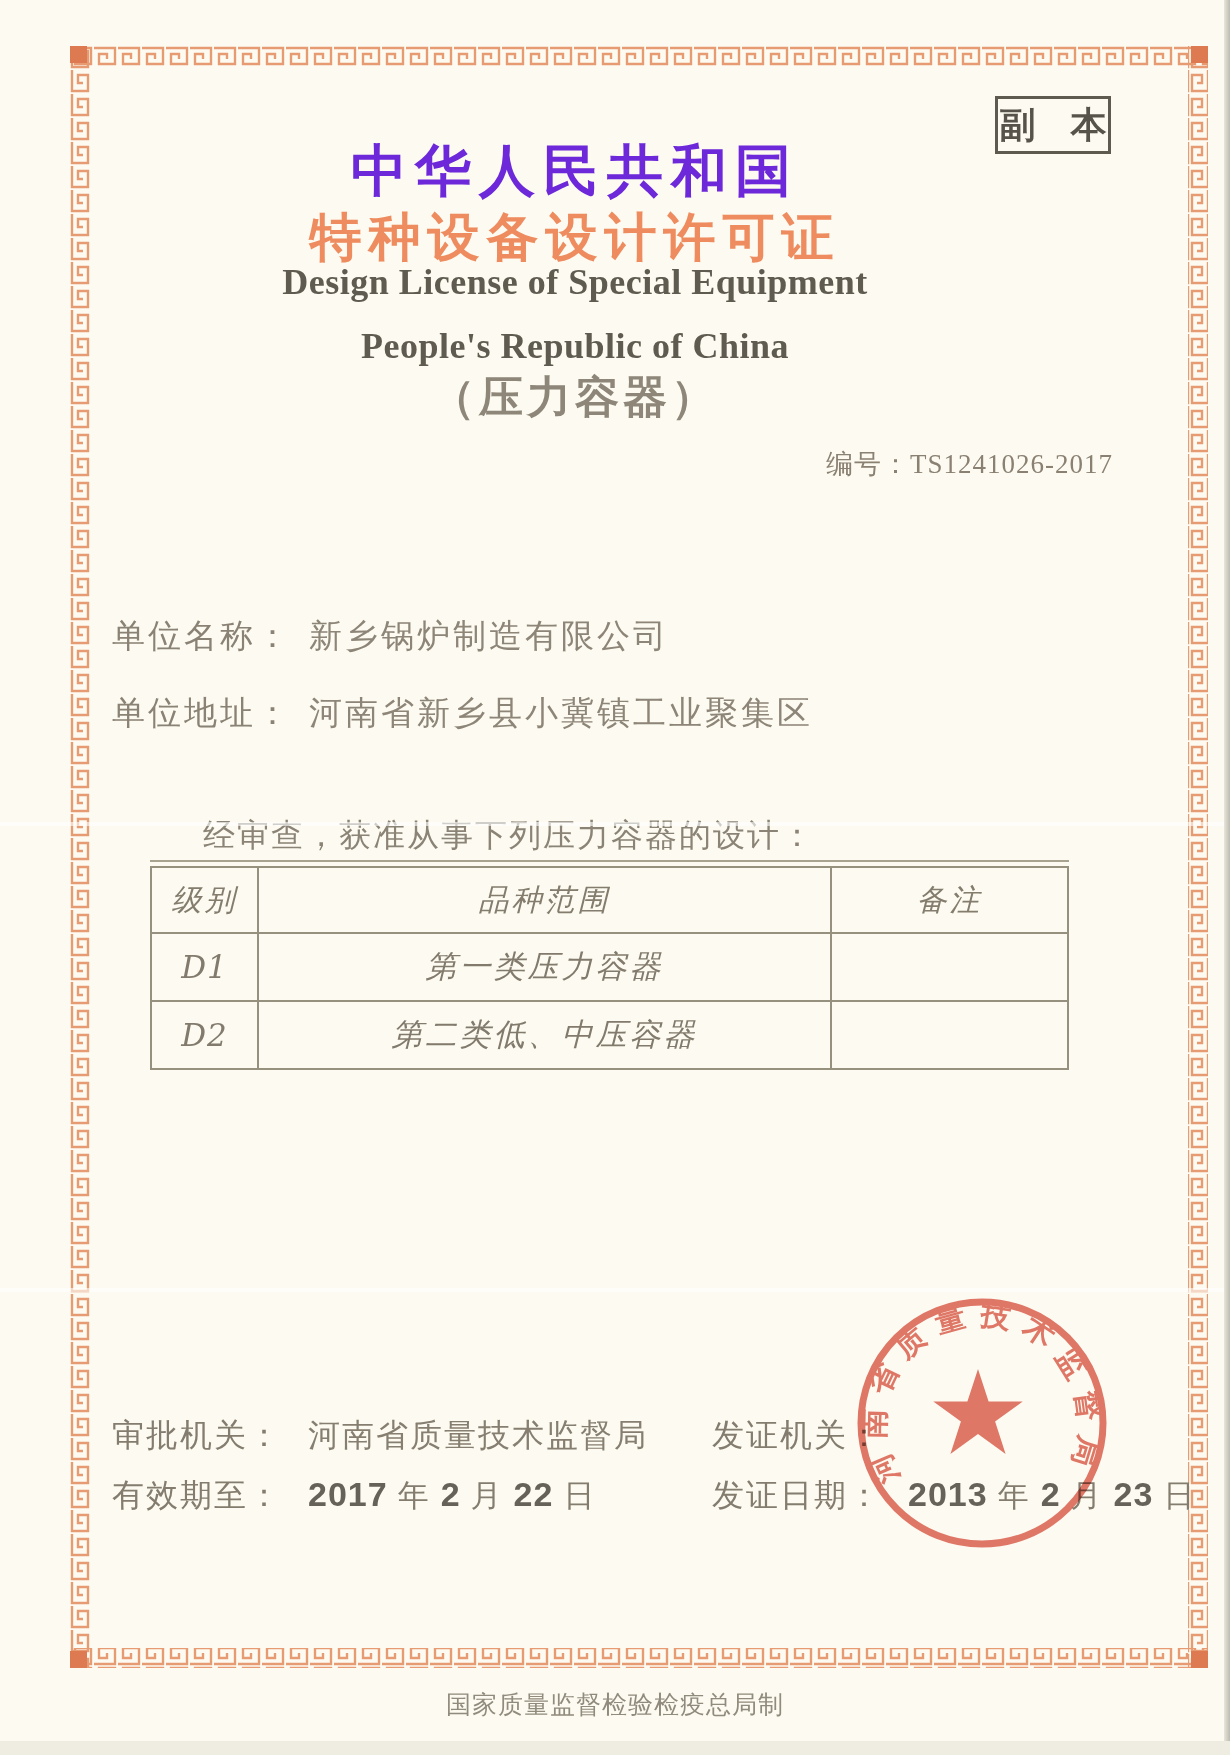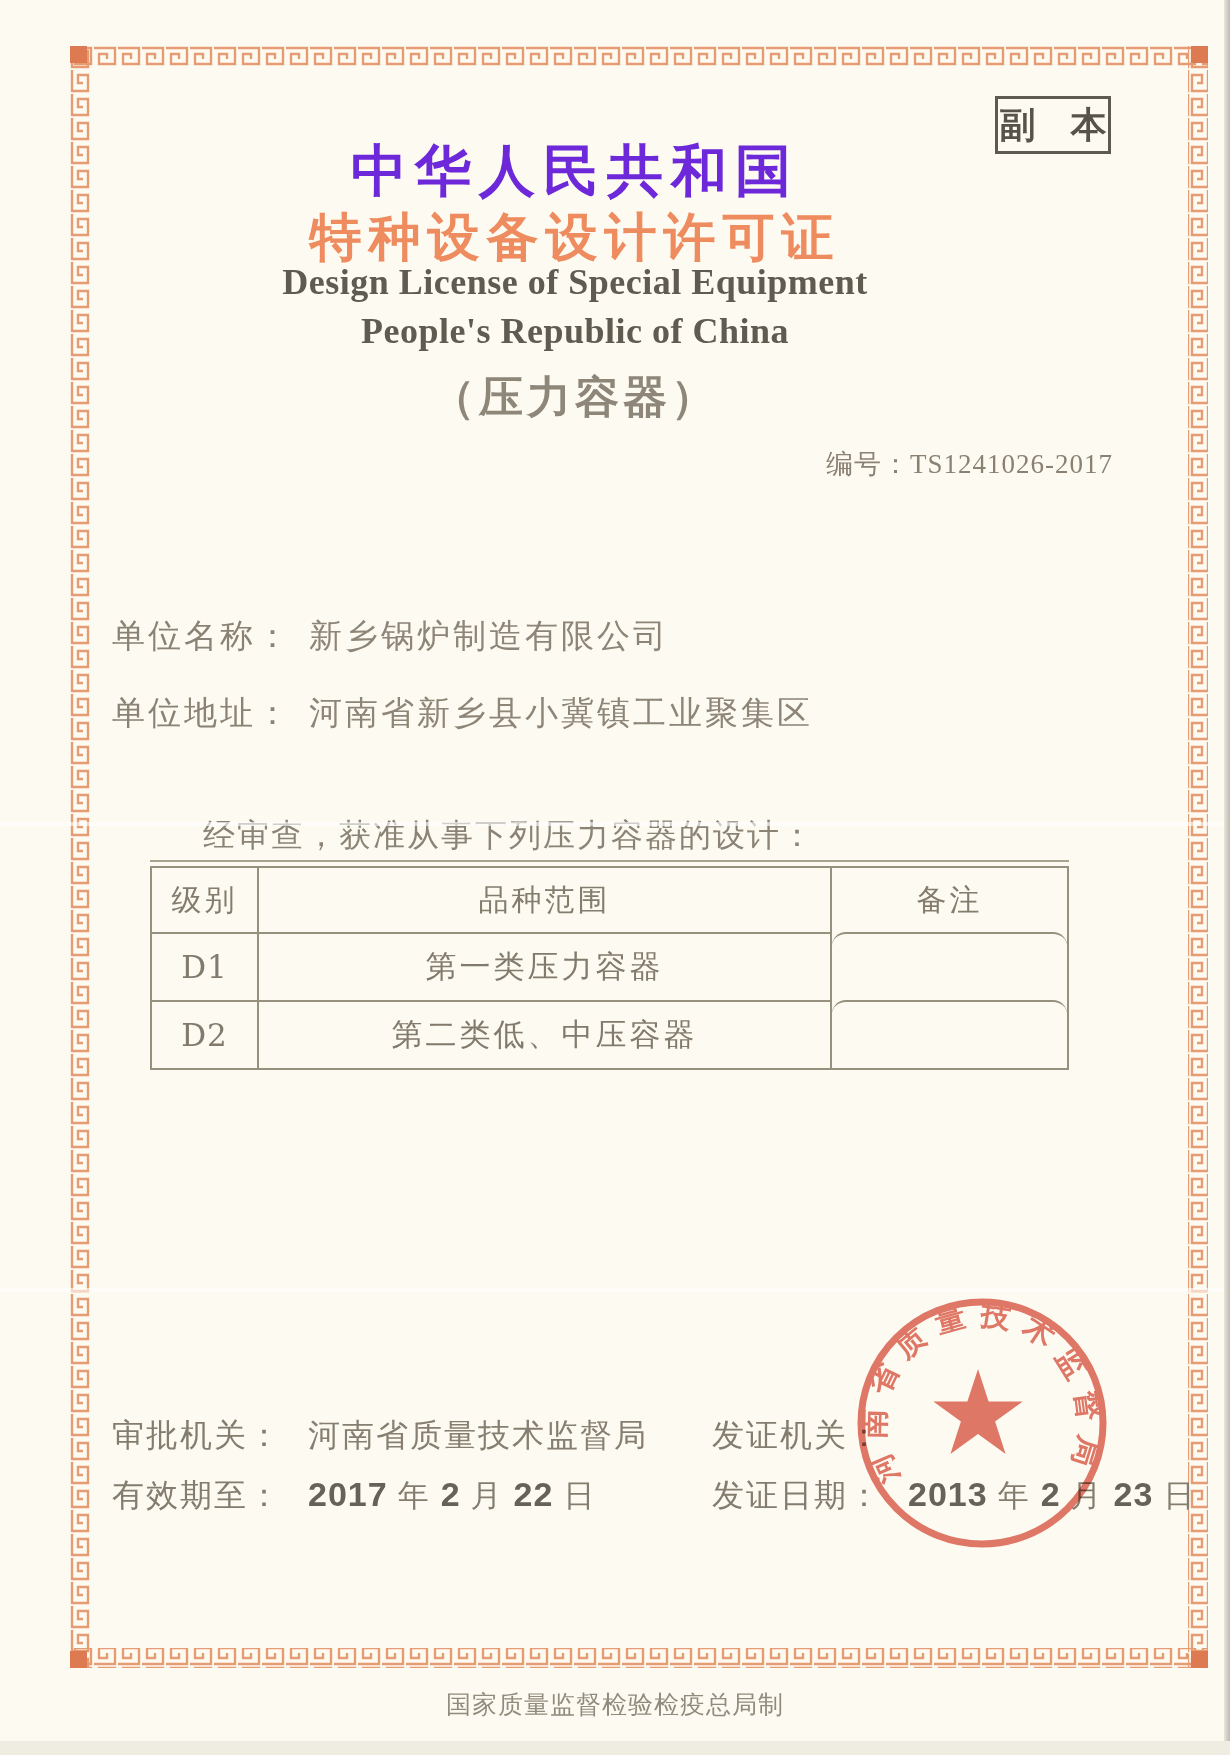--- a/index.html
+++ b/index.html
@@ -21,41 +21,41 @@
     border:3px solid #5e5a50; box-sizing:border-box;
     display:flex; align-items:center; justify-content:center;
     font-size:36px; font-weight:bold; color:#57534a; word-spacing:26px;
   }
 
   .center-line { position:absolute; left:70px; width:1010px; text-align:center; }
   .title-cn1 { top:134px; font-size:56px; font-weight:bold; letter-spacing:8px; color:#6d28d9; }
   .title-cn2 { top:203px; font-size:52px; font-weight:bold; letter-spacing:7px; color:#ee8c5f; }
   .title-en  { font-size:36px; font-weight:bold; color:#5f5b51; letter-spacing:.5px; }
   .title-en1 { top:261px; }
-  .title-en2 { top:310px; }
+  .title-en2 { top:325px; }
   .subtitle  { top:368px; font-size:44px; font-weight:bold; letter-spacing:4px; color:#8d8679; }
 
   .license-no { position:absolute; left:826px; top:446px; font-size:27px; color:#8a8173; letter-spacing:1px; }
 
   .info-row { position:absolute; left:112px; font-size:33px; color:#8a8274; display:flex; gap:17px; letter-spacing:3px; }
   .info-name { top:614px; }
   .info-addr { top:691px; }
   .info-row .val { color:#8d8577; }
 
   .intro { position:absolute; left:203px; top:814px; font-size:32px; color:#8b8476; letter-spacing:2px; }
 
   .lic-table { position:absolute; left:150px; top:866px; width:915px; border:2px solid #96907f; background:transparent; }
   .lic-table::before { content:''; position:absolute; left:-2px; right:-2px; top:-8px; height:2px; background:#a8a291; }
   .t-row { display:grid; grid-template-columns:107px 1fr 235px; }
   .t-cell {
     height:64px; display:flex; align-items:center; justify-content:center;
-    border-right:2px solid #96907f; font-size:30px; color:#847d6e; letter-spacing:3px;
+    border-right:2px solid #96907f; font-size:30px; color:#847d6e; letter-spacing:3px;font-style:italic;
   }
   .t-row + .t-row .t-cell { border-top:2px solid #96907f; }
-  .t-cell:last-child { border-right:none;border-radius:14px; }
+  .t-cell:last-child { border-right:none; }
   .t-body .t-cell { height:66px; font-size:31px; color:#827b6d; }
   .cell-level { font-family:"DejaVu Serif",serif; letter-spacing:1px; }
 
   .foot-row { position:absolute; font-size:32px; color:#847d6f; display:flex; align-items:baseline; gap:26px; letter-spacing:2px; white-space:nowrap; }
   .foot-row .val { color:#867f71; }
   .fr-approve { left:112px; top:1414px; }
   .fr-valid   { left:112px; top:1474px; }
   .fr-issuer  { left:712px; top:1414px; }
   .fr-idate   { left:712px; top:1474px; }
   .d-num { font-family:"Liberation Sans","DejaVu Sans",sans-serif; font-weight:bold; font-size:34px; color:#66625a; letter-spacing:1px; }

